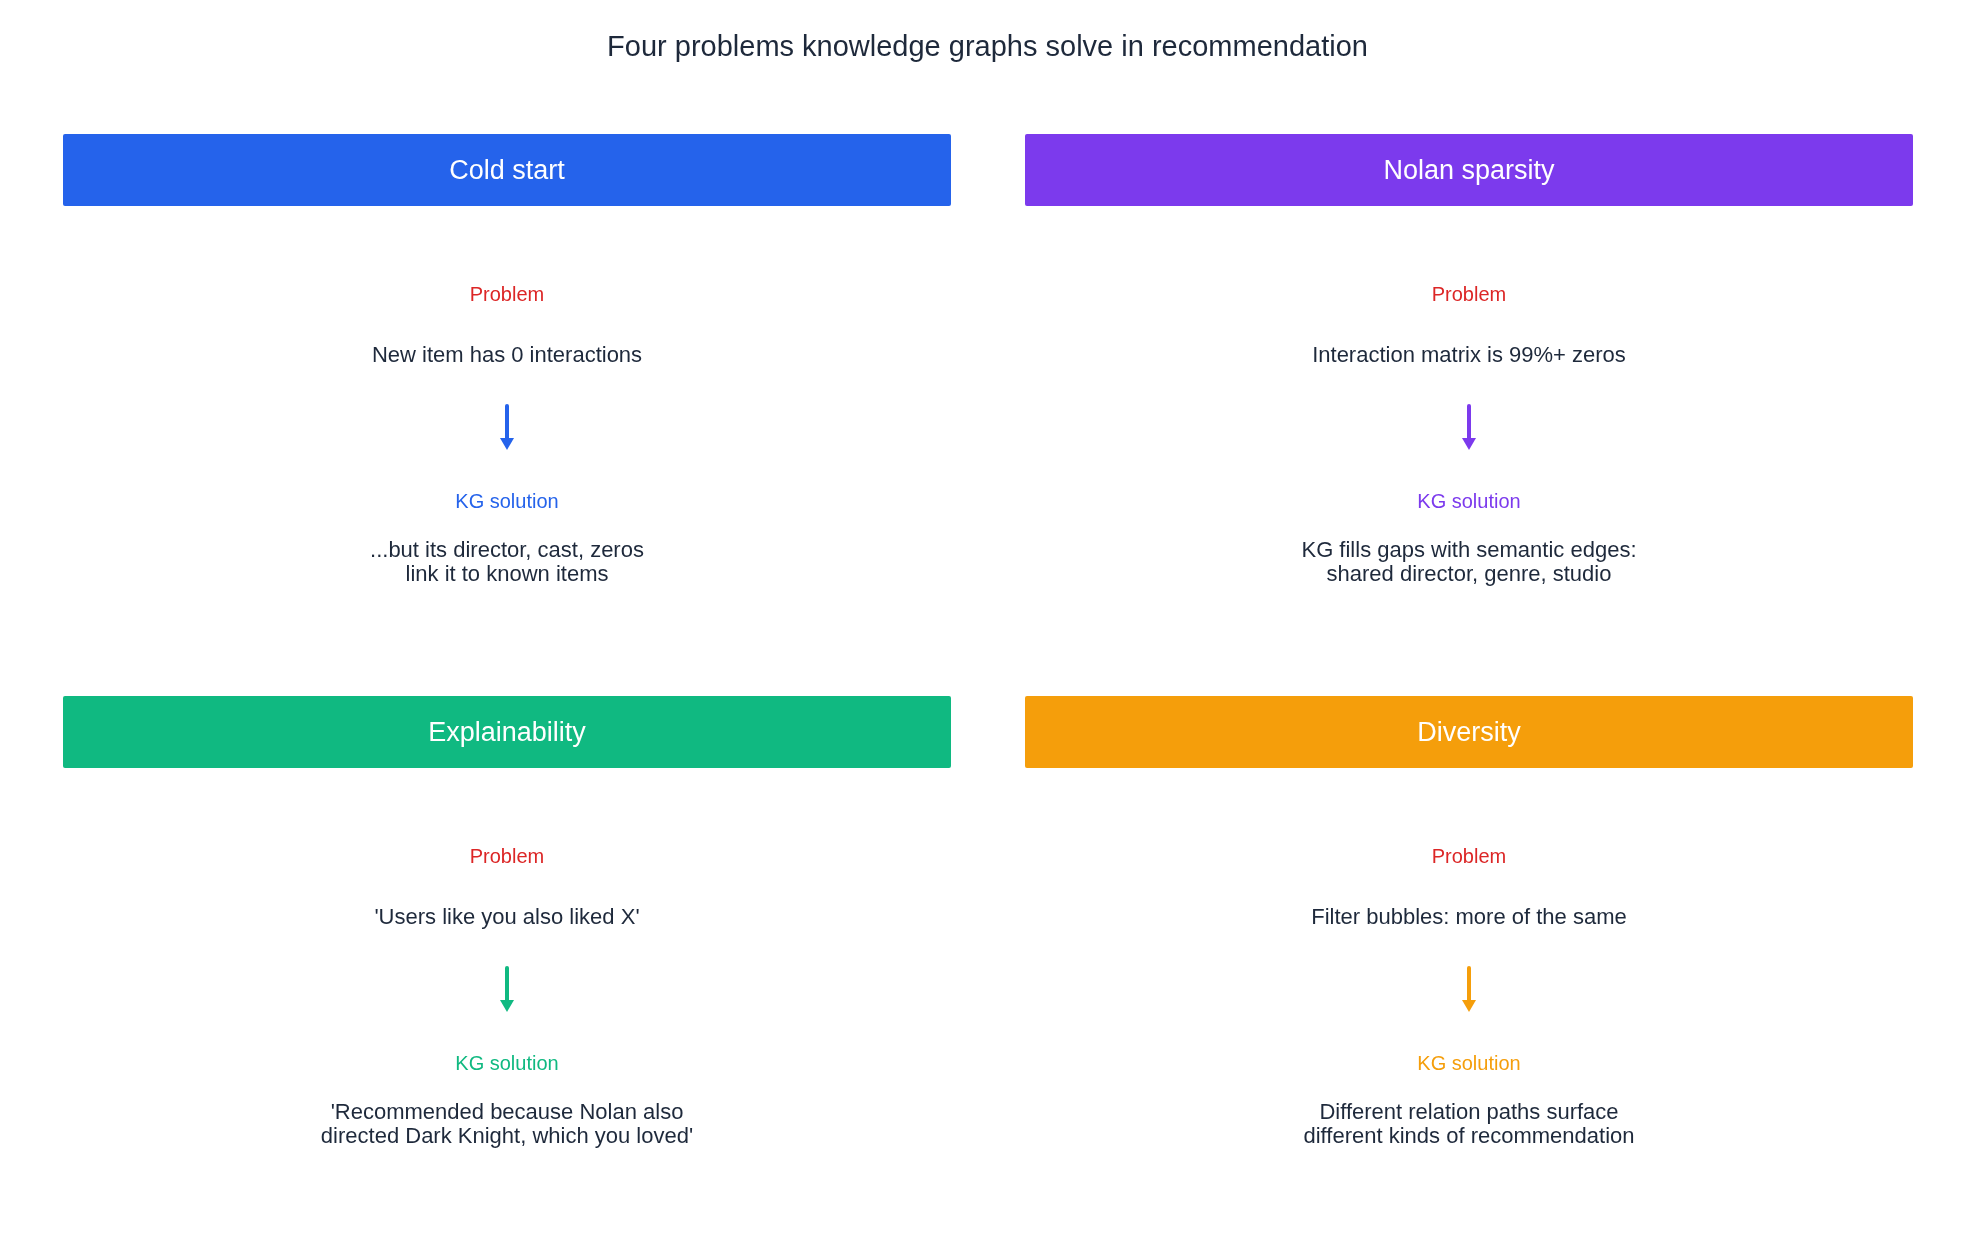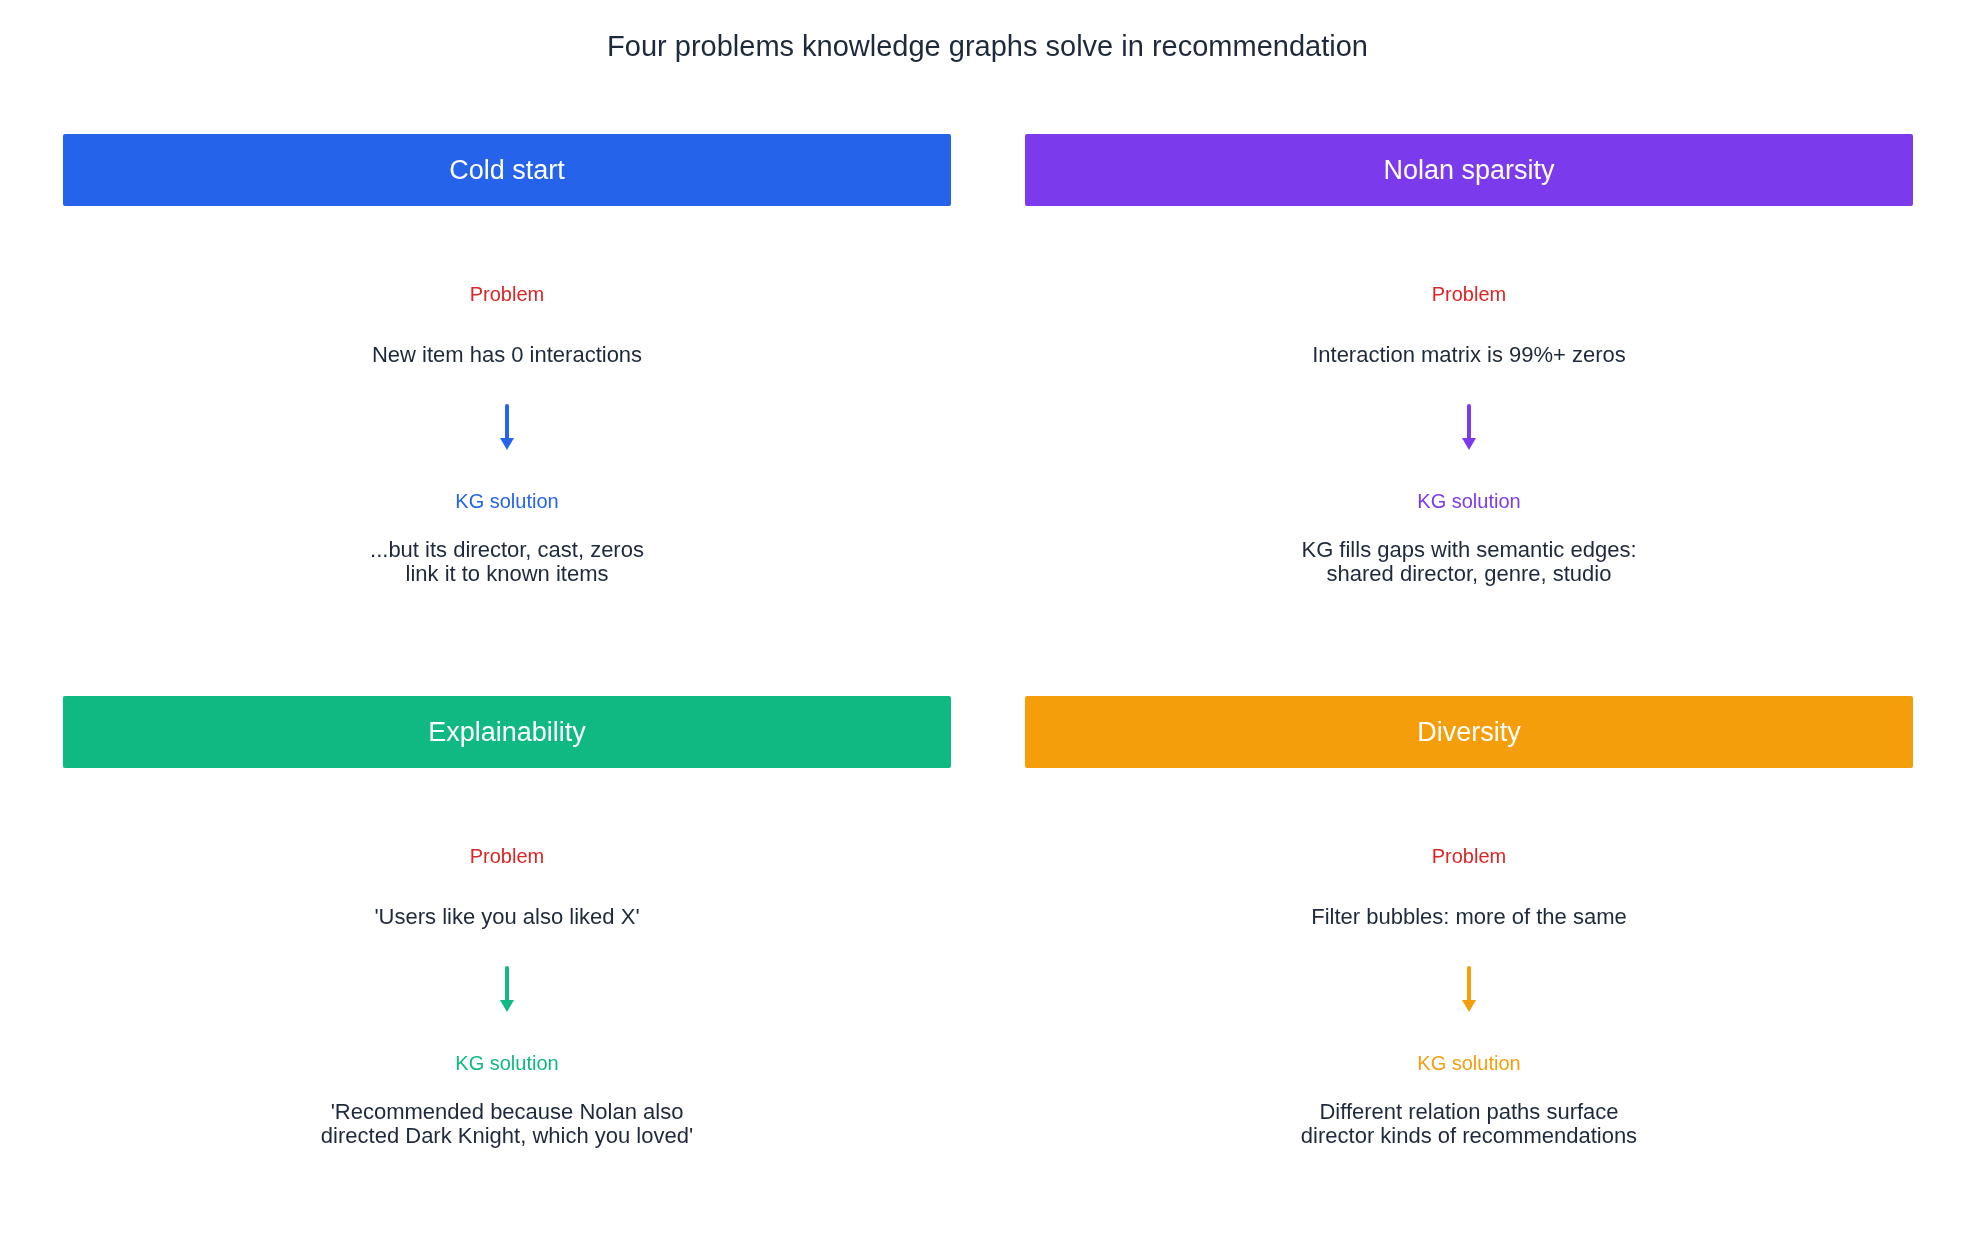--- a/index.html
+++ b/index.html
@@ -68,15 +68,15 @@
   <div class="hdr" style="background:#f59e0b">Diversity</div>
   <div class="lbl prob">Problem</div>
   <div class="ptext">Filter bubbles: more of the same</div>
   <svg class="arrow" viewBox="0 0 20 48">
       <line x1="10" y1="2" x2="10" y2="38" stroke="#f59e0b" stroke-width="4" stroke-linecap="round"></line>
       <polygon points="3,34 17,34 10,46" fill="#f59e0b"></polygon>
     </svg>
   <div class="lbl sol" style="color:#f59e0b">KG solution</div>
   <div class="desc">
       <div>Different relation paths surface</div>
-      <div>director kinds of recommendations</div>
+      <div>different kinds of recommendation</div>
     </div>
 </div>
 
 </body></html>

